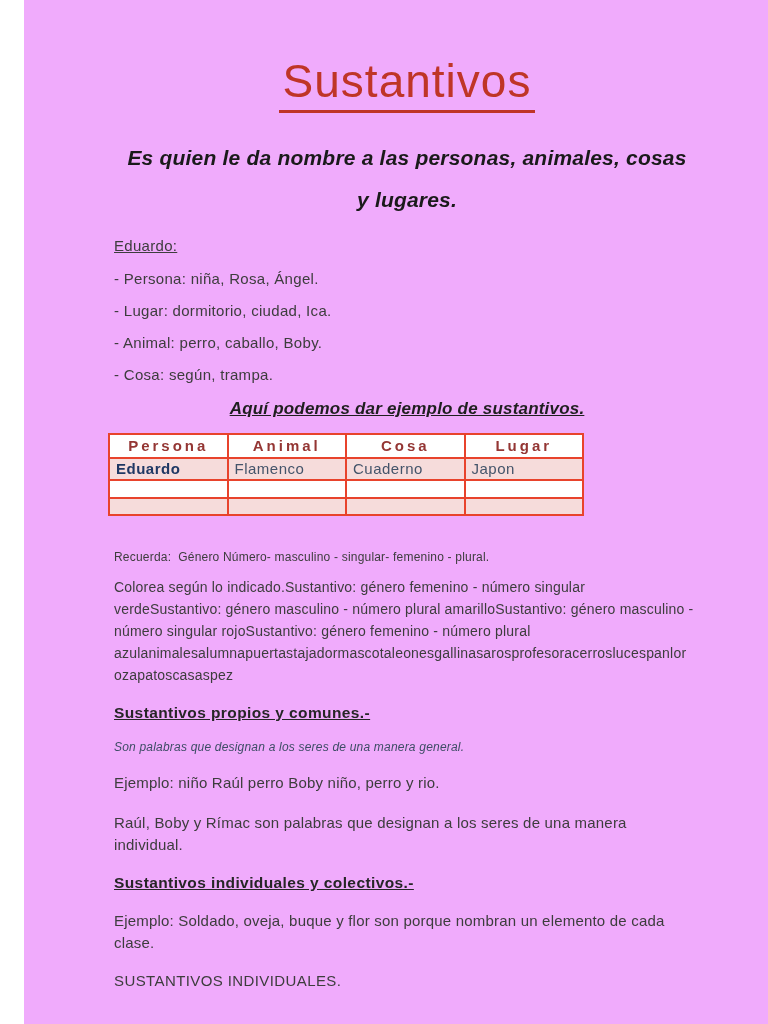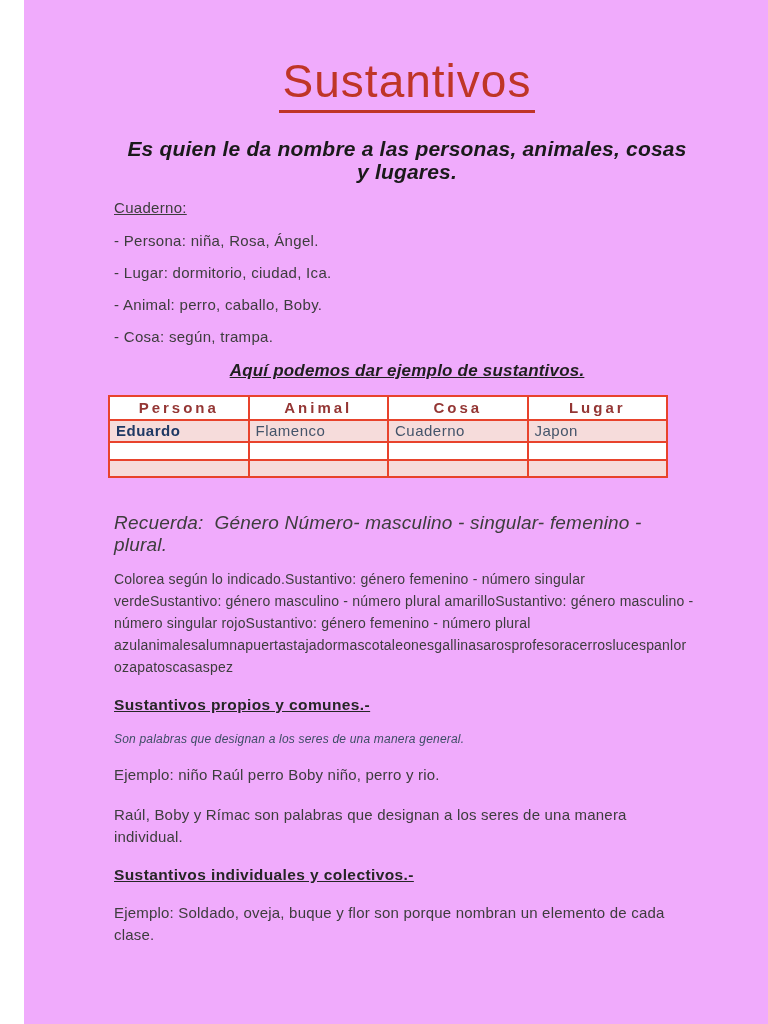--- a/index.html
+++ b/index.html
@@ -34,21 +34,21 @@
     line-height: 1.1;
   }
   .doc-subtitle {
     max-width: 575px;
     margin: 0 auto 16px auto;
     text-align: center;
     font-size: 21px;
     font-weight: bold;
     font-style: italic;
     color: #1a1a1a;
-    line-height: 23px;
+    line-height: 42px;
     letter-spacing: 0.2px;
   }
   p { margin: 0; }
   .ejemplos-label {
     font-size: 15px;
     text-decoration: underline;
     margin: 0 0 17px 0;
     letter-spacing: 0.3px;
   }
   .example-item {
@@ -62,21 +62,21 @@
     font-weight: bold;
     font-style: italic;
     text-decoration: underline;
     color: #1f1f1f;
     margin: 10px 0 14px 0;
     letter-spacing: 0.2px;
     text-align: center;
   }
   table.sust-table {
     border-collapse: collapse;
-    width: 560px;
+    width: 476px;
     margin: 0 0 0 -6px;
     table-layout: fixed;
   }
   table.sust-table td {
     border: 2px solid var(--table-border, #e8432c);
     font-size: 15px;
     padding: 0 6px;
     overflow: hidden;
     white-space: nowrap;
   }
@@ -101,24 +101,23 @@
   table.sust-table tr.r2 td {
     background: #ffffff;
     height: 16px;
   }
   table.sust-table tr.r3 td {
     background: var(--table-pink, #f6dcdb);
     height: 15px;
   }
   .recuerda {
     margin: 34px 0 12px 0;
-    font-size: 19px;
+    font-size: 12px;
     letter-spacing: 0.2px;
     white-space: pre-wrap;
-    font-style: italic;
   }
   .colorea {
     max-width: 580px;
     font-size: 14px;
     line-height: 22px;
     letter-spacing: 0.2px;
     overflow-wrap: break-word;
     word-wrap: break-word;
     margin: 0 0 18px 0;
   }
@@ -155,21 +154,21 @@
 <body>
 
 <div class="page">
 
   <div class="title-wrap">
     <span class="doc-title">Sustantivos</span>
   </div>
 
   <p class="doc-subtitle">Es quien le da nombre a las personas, animales, cosas y lugares.</p>
 
-  <p class="ejemplos-label">Cuaderno:</p>
+  <p class="ejemplos-label">Eduardo:</p>
 
   <p class="example-item">- Persona: niña, Rosa, Ángel.</p>
   <p class="example-item">- Lugar: dormitorio, ciudad, Ica.</p>
   <p class="example-item">- Animal: perro, caballo, Boby.</p>
   <p class="example-item">- Cosa: según, trampa.</p>
 
   <p class="table-heading">Aquí podemos dar ejemplo de sustantivos.</p>
 
   <table class="sust-table">
     <tbody>
@@ -209,14 +208,15 @@
   <p class="italic-note">Son palabras que designan a los seres de una manera general.</p>
 
   <p class="body-line">Ejemplo: niño Raúl perro Boby niño, perro y rio.</p>
 
   <p class="body-line">Raúl, Boby y Rímac son palabras que designan a los seres de una manera individual.</p>
 
   <p class="section-heading">Sustantivos individuales y colectivos.-</p>
 
   <p class="body-line">Ejemplo: Soldado, oveja, buque y flor son porque nombran un elemento de cada clase.</p>
 
+  <p class="caps-line">SUSTANTIVOS INDIVIDUALES.</p>
 
 </div>
 
 </body></html>

